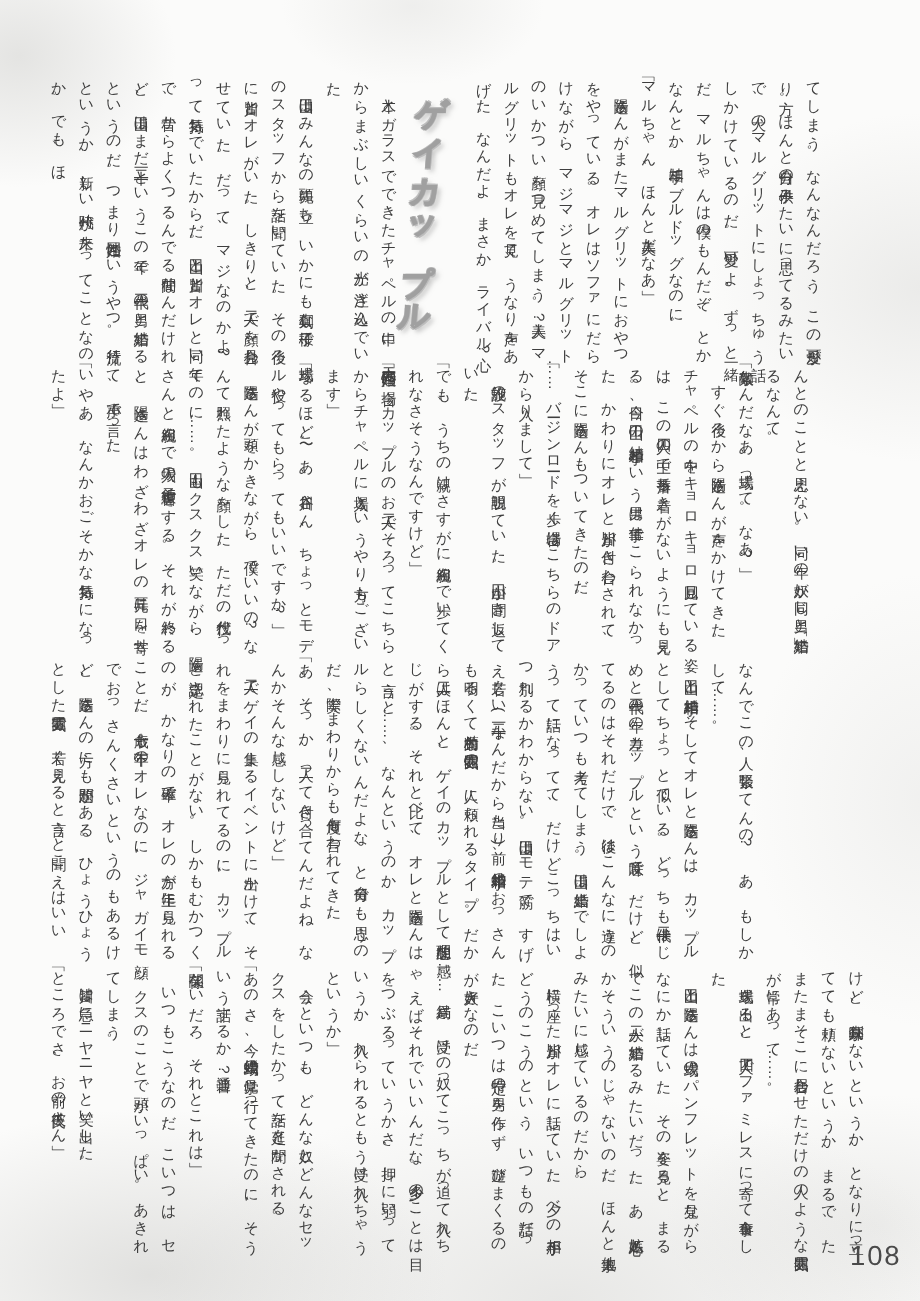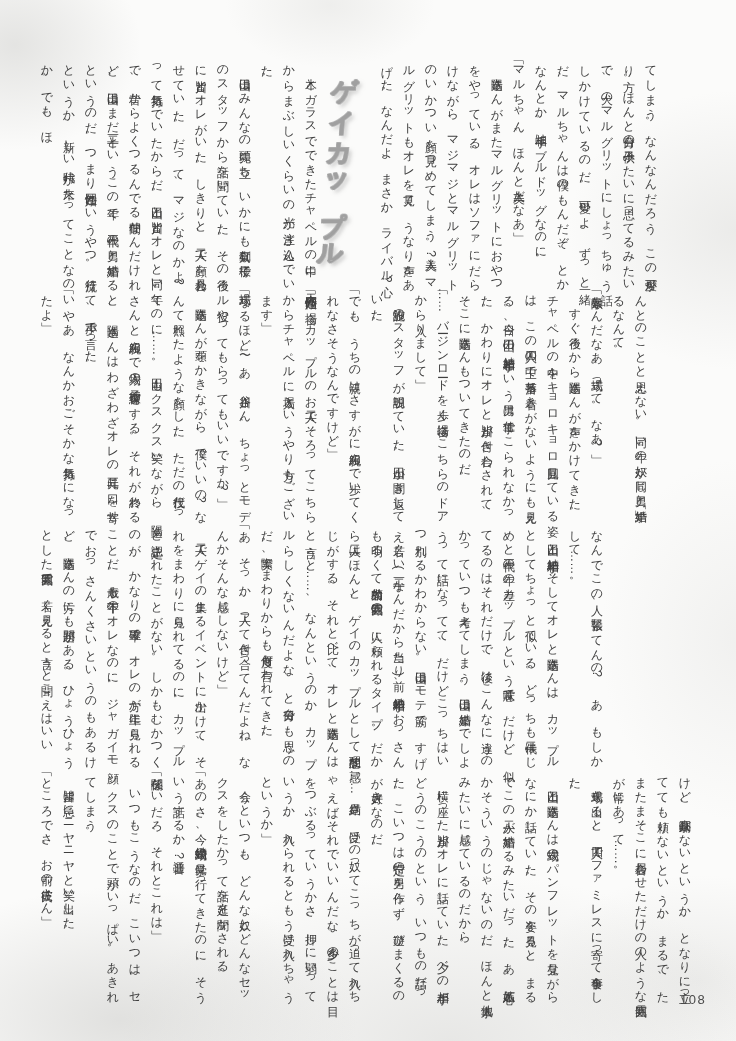--- a/index.html
+++ b/index.html
@@ -58,21 +58,21 @@
        1px  1px 0 #bdbdbd,
        3px  3px 4px rgba(130,130,130,.55);
     transform:skewX(-5deg);
     transform-origin:50% 0;
     white-space:nowrap;
   }
   .page-number{
     position:absolute;
     left:680px;
     top:992px;
-    font-size:13px;
+    font-size:22px;
     letter-spacing:1.5px;
     color:#4a4a4a;
   }
 </style>
 </head>
 <body>
 
 <div class="page">
   <div class="content">
 

